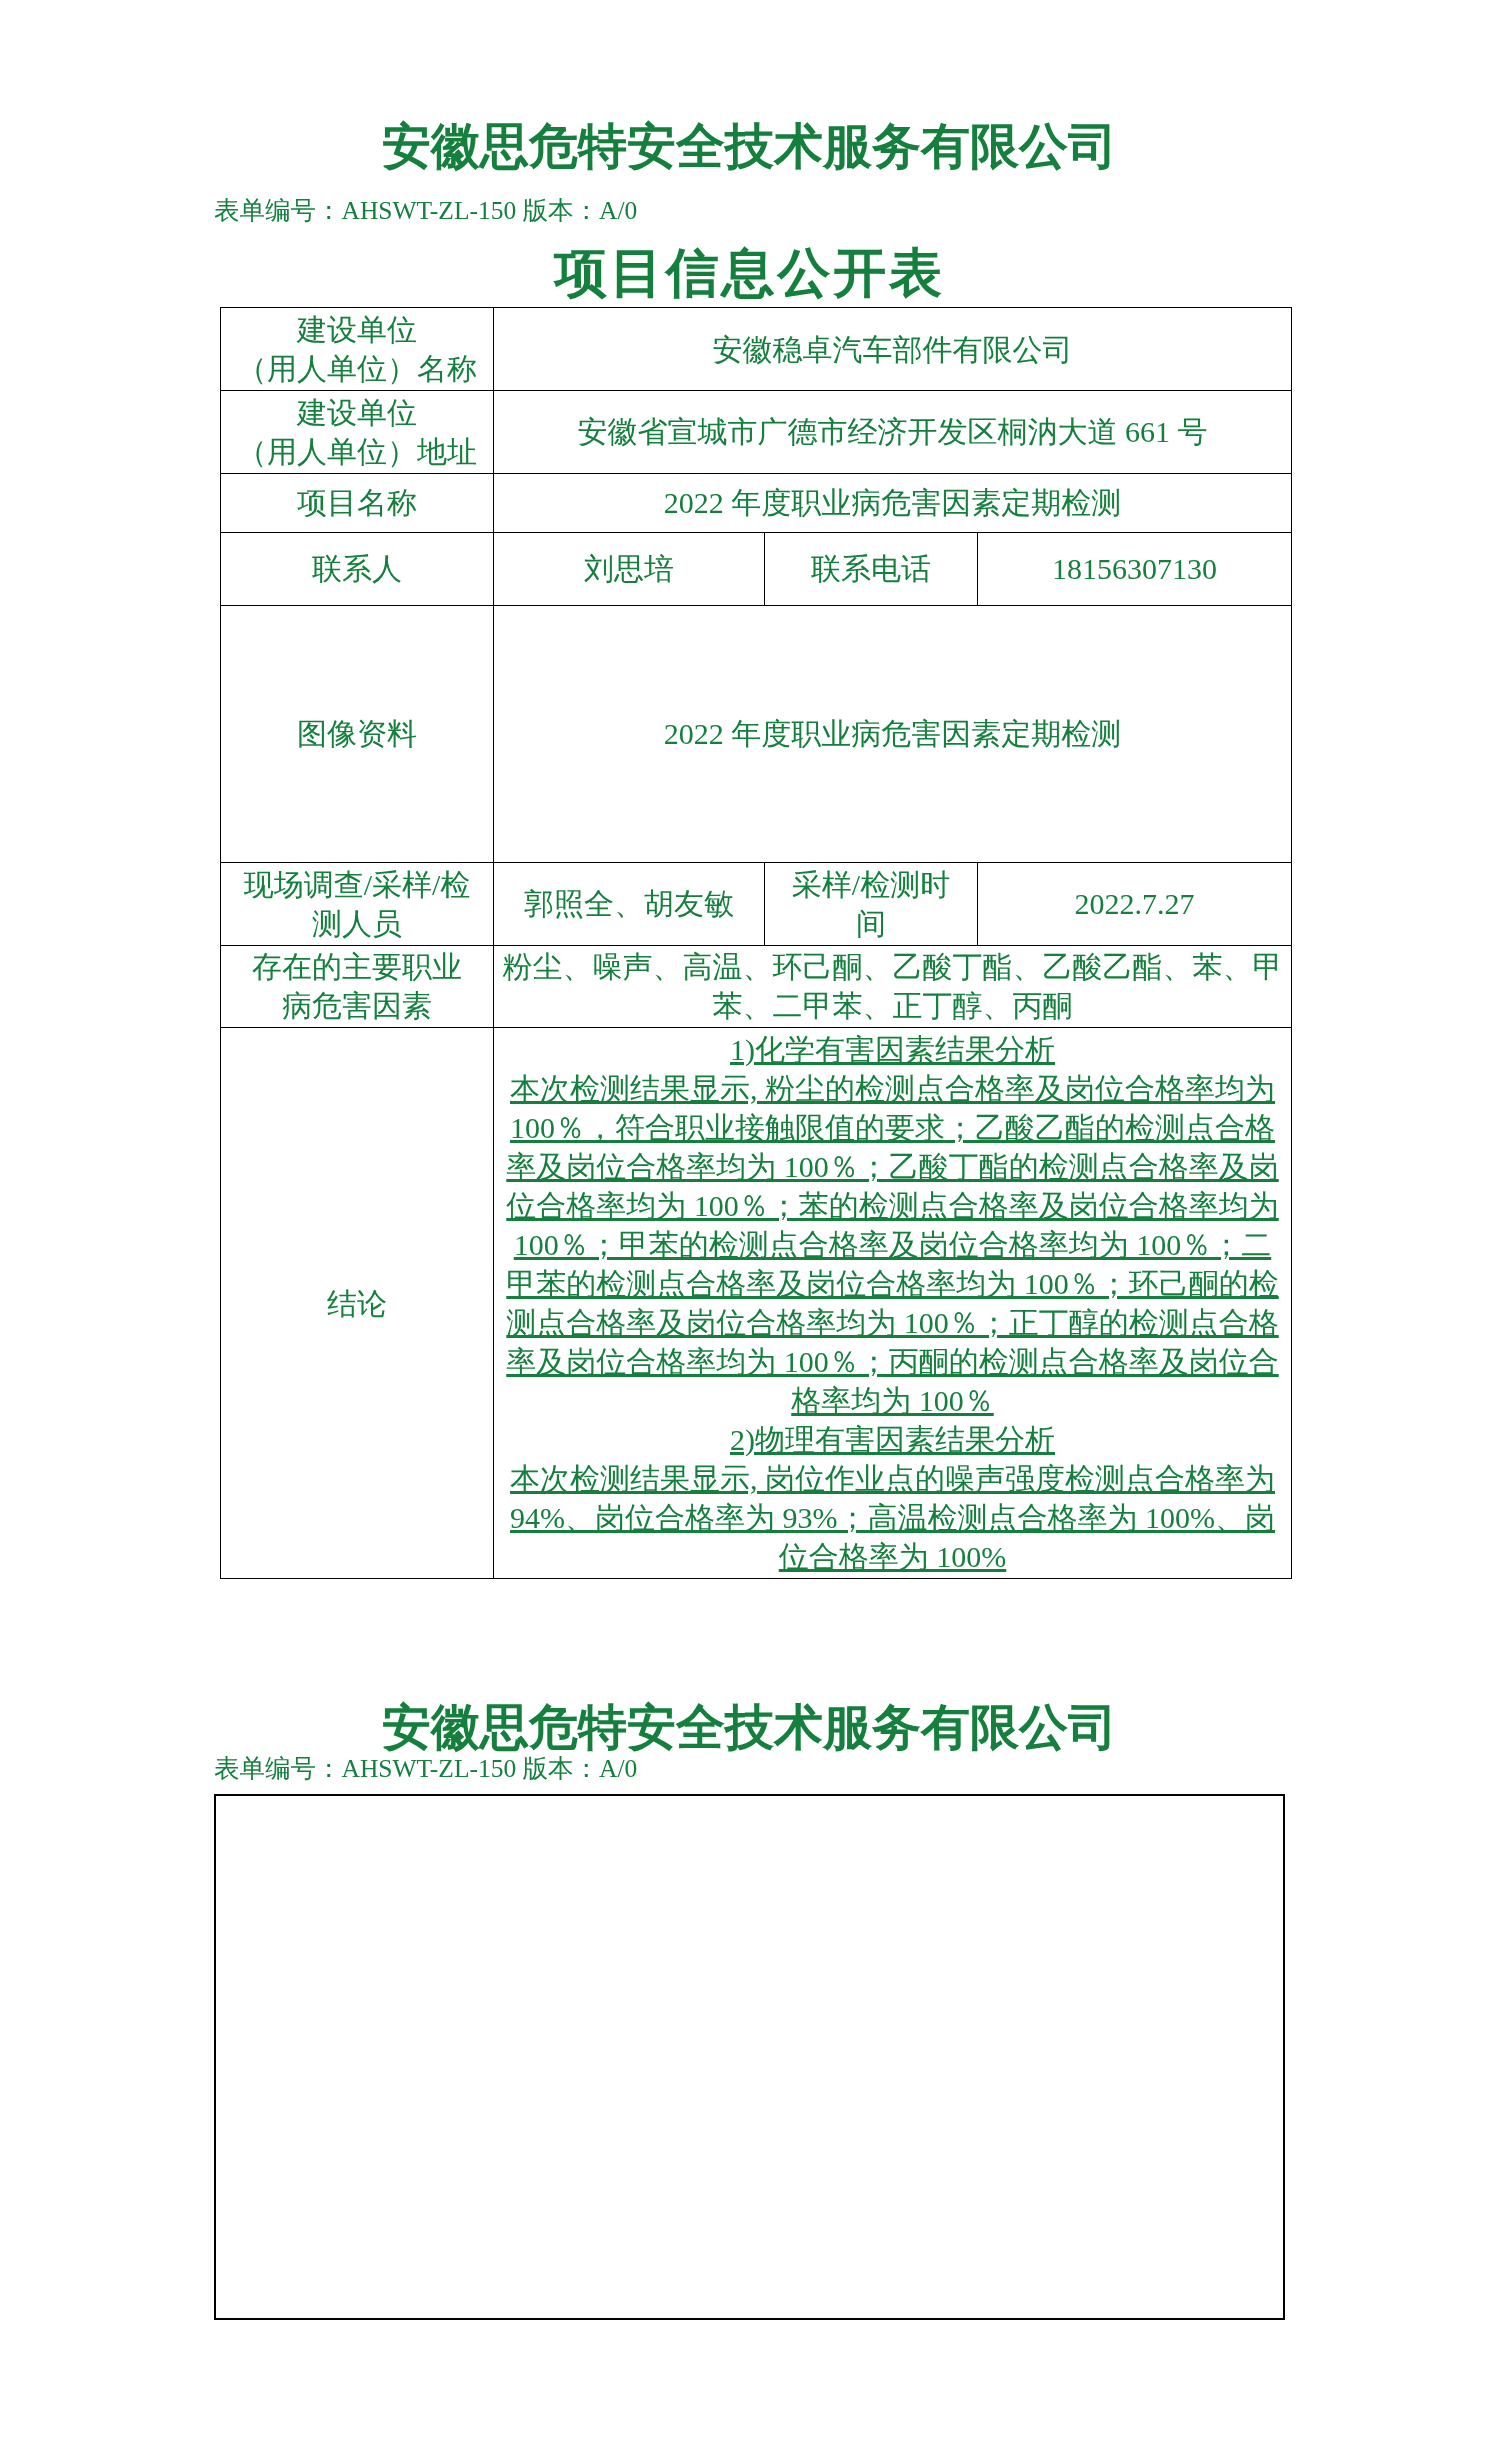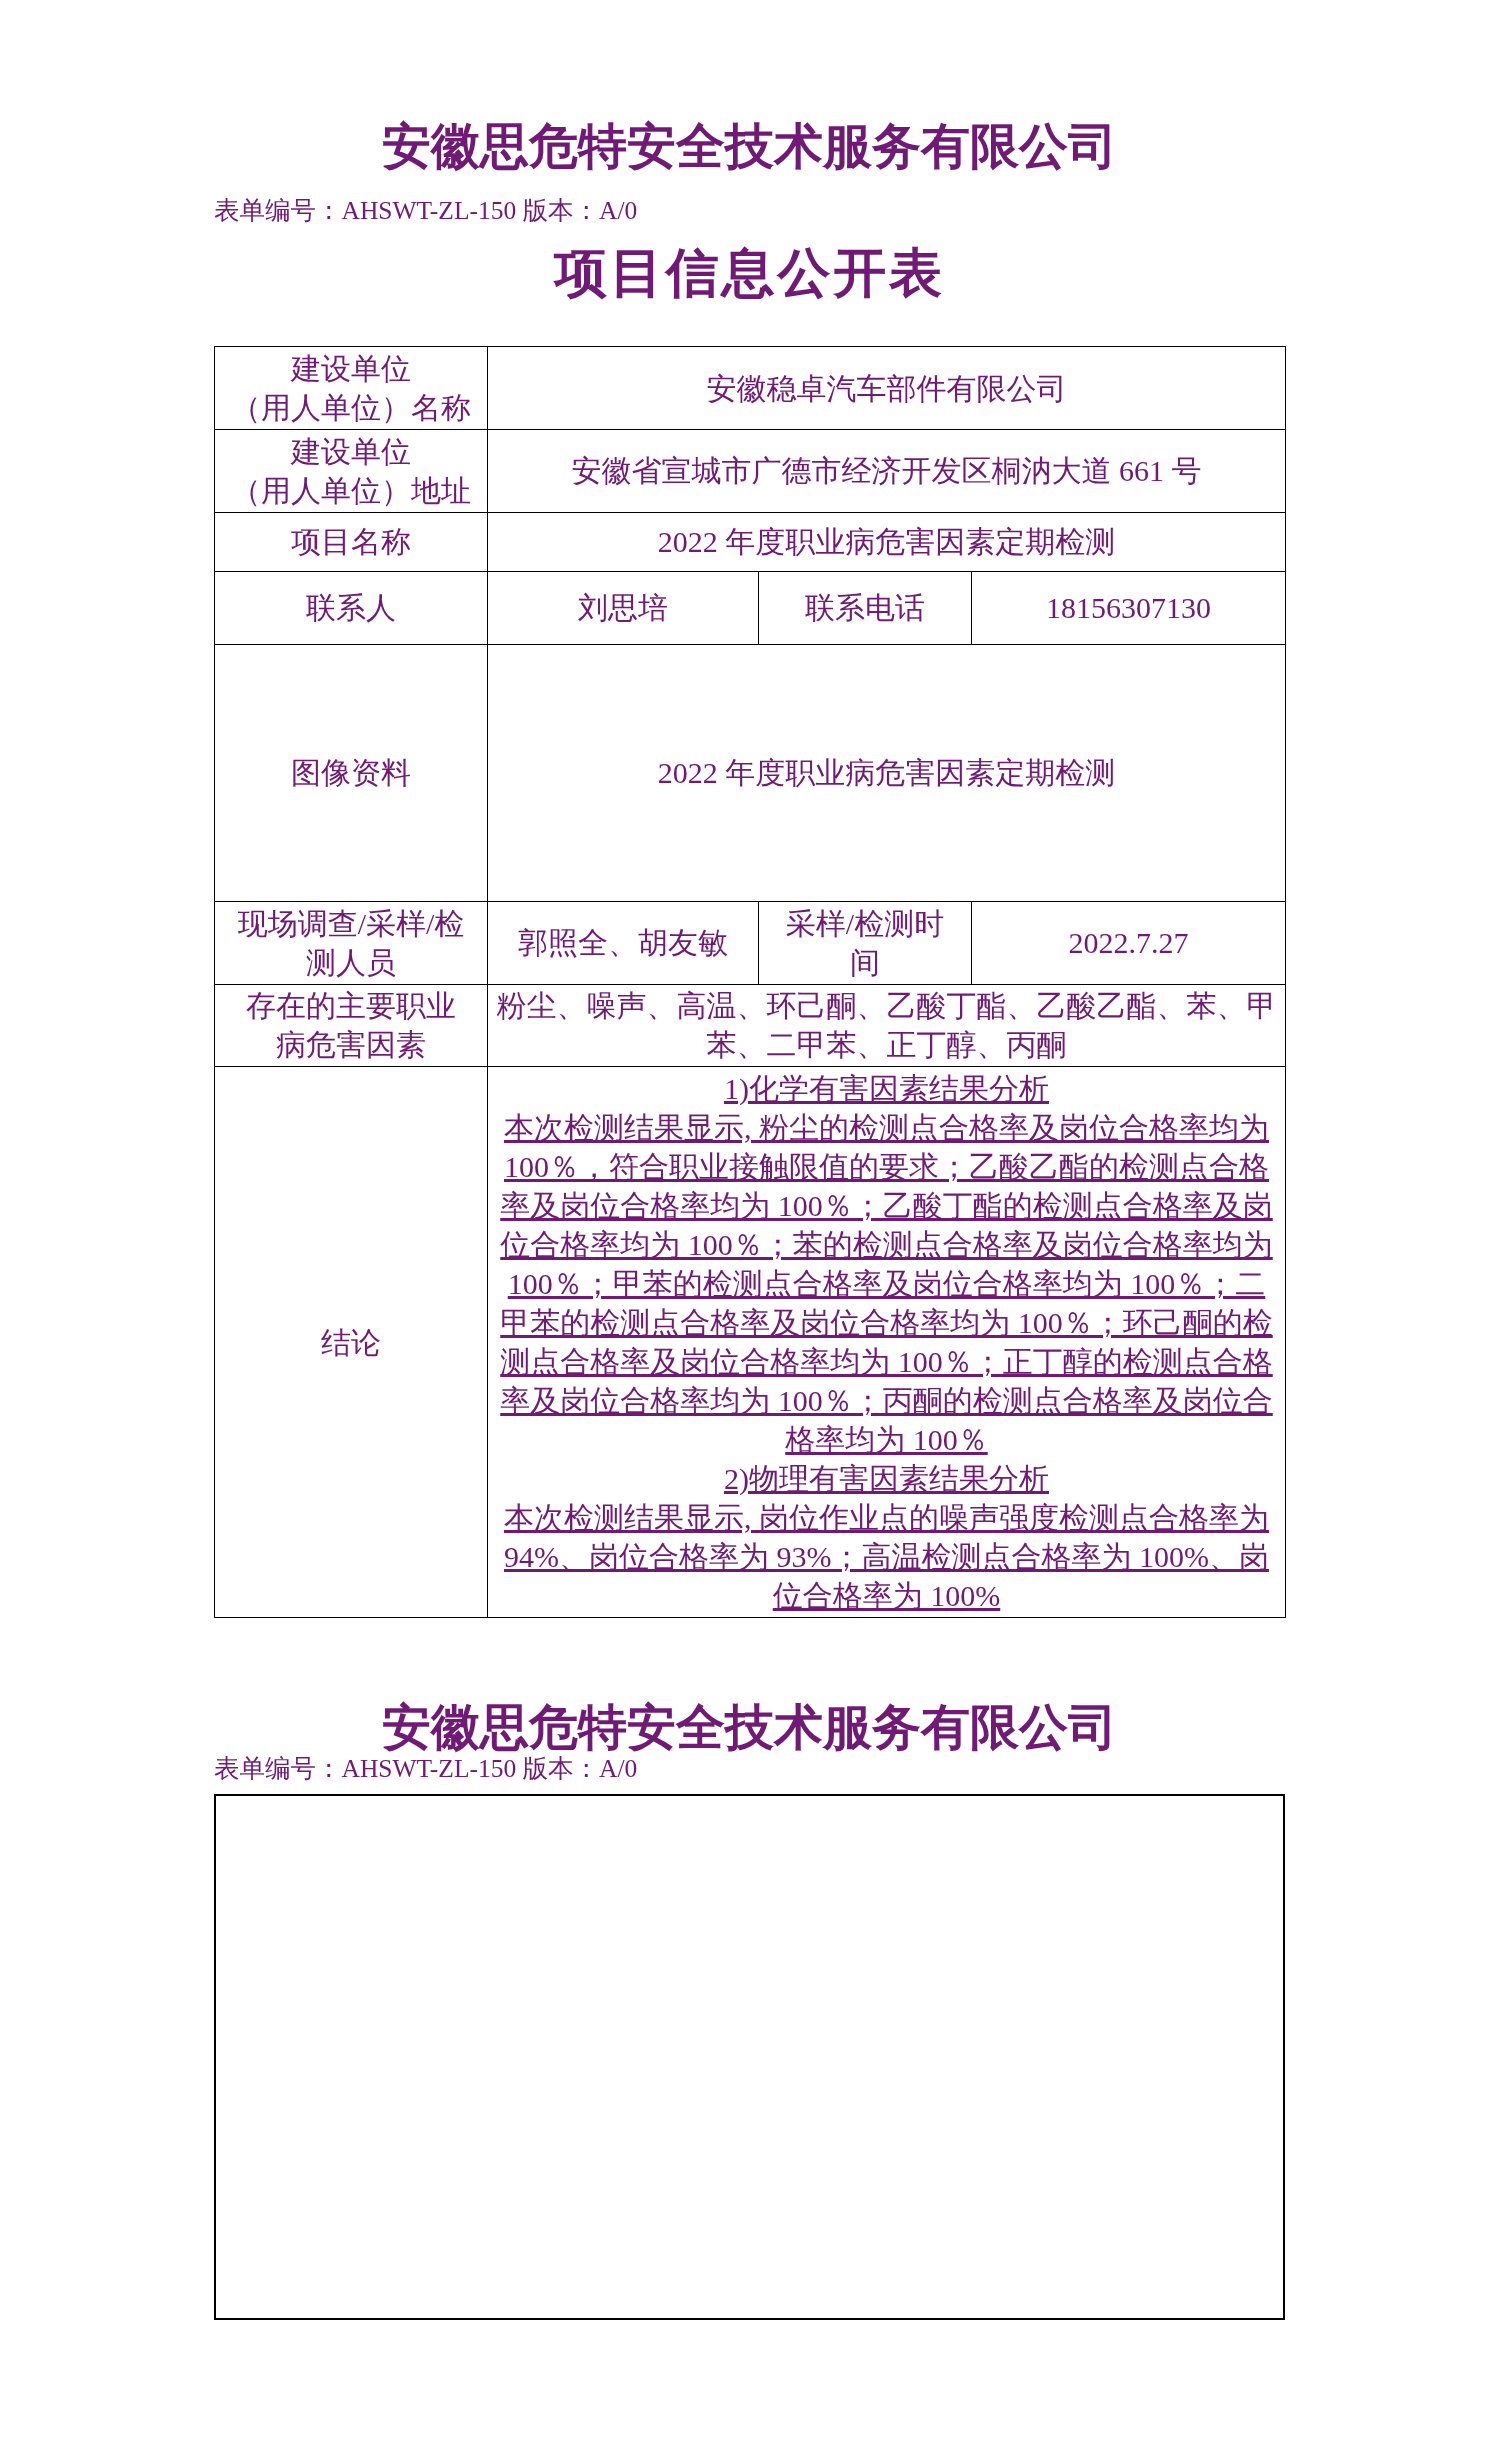--- a/index.html
+++ b/index.html
@@ -1,20 +1,20 @@
 <!DOCTYPE html>
 <html style="font-size:15px"><head>
 <meta charset="utf-8">
 <style>
   html,body{margin:0;padding:0;background:#e8e8e8;}
   .page{
     position:relative;
     width:1497px;height:2462px;
     background:#ffffff;
-    color:#701a75;
+    color:#15803d;
     font-family:"Liberation Serif","DejaVu Serif",serif;
     overflow:hidden;
   }
   .company-title{
     position:absolute;left:214px;width:1071px;
     text-align:center;font-weight:bold;font-size:49px;line-height:1.3;
     white-space:nowrap;
   }
   #title1{top:115px;}
   #title2{top:1696px;}
@@ -22,22 +22,22 @@
     position:absolute;left:214px;width:1071px;
     font-size:25.5px;line-height:1.2;
   }
   #formno1{top:196px;}
   #formno2{top:1754px;}
   .doc-title{
     position:absolute;left:214px;width:1071px;top:238px;
     text-align:center;font-weight:bold;font-size:53px;letter-spacing:2.8px;
   }
   table.info-table{
-    position:absolute;left:214px;top:307px;
-    width:1071px;border-collapse:collapse;table-layout:fixed;margin-top:39px;
+    position:absolute;left:220px;top:307px;
+    width:1071px;border-collapse:collapse;table-layout:fixed;
   }
   table.info-table td{
     border:1.9px solid #000;
     font-size:30px;line-height:1.3;
     text-align:center;vertical-align:middle;
     padding:1.9px 7.5px;
     overflow:hidden;
   }
   .pre{white-space:pre-line;}
   td.concl{

